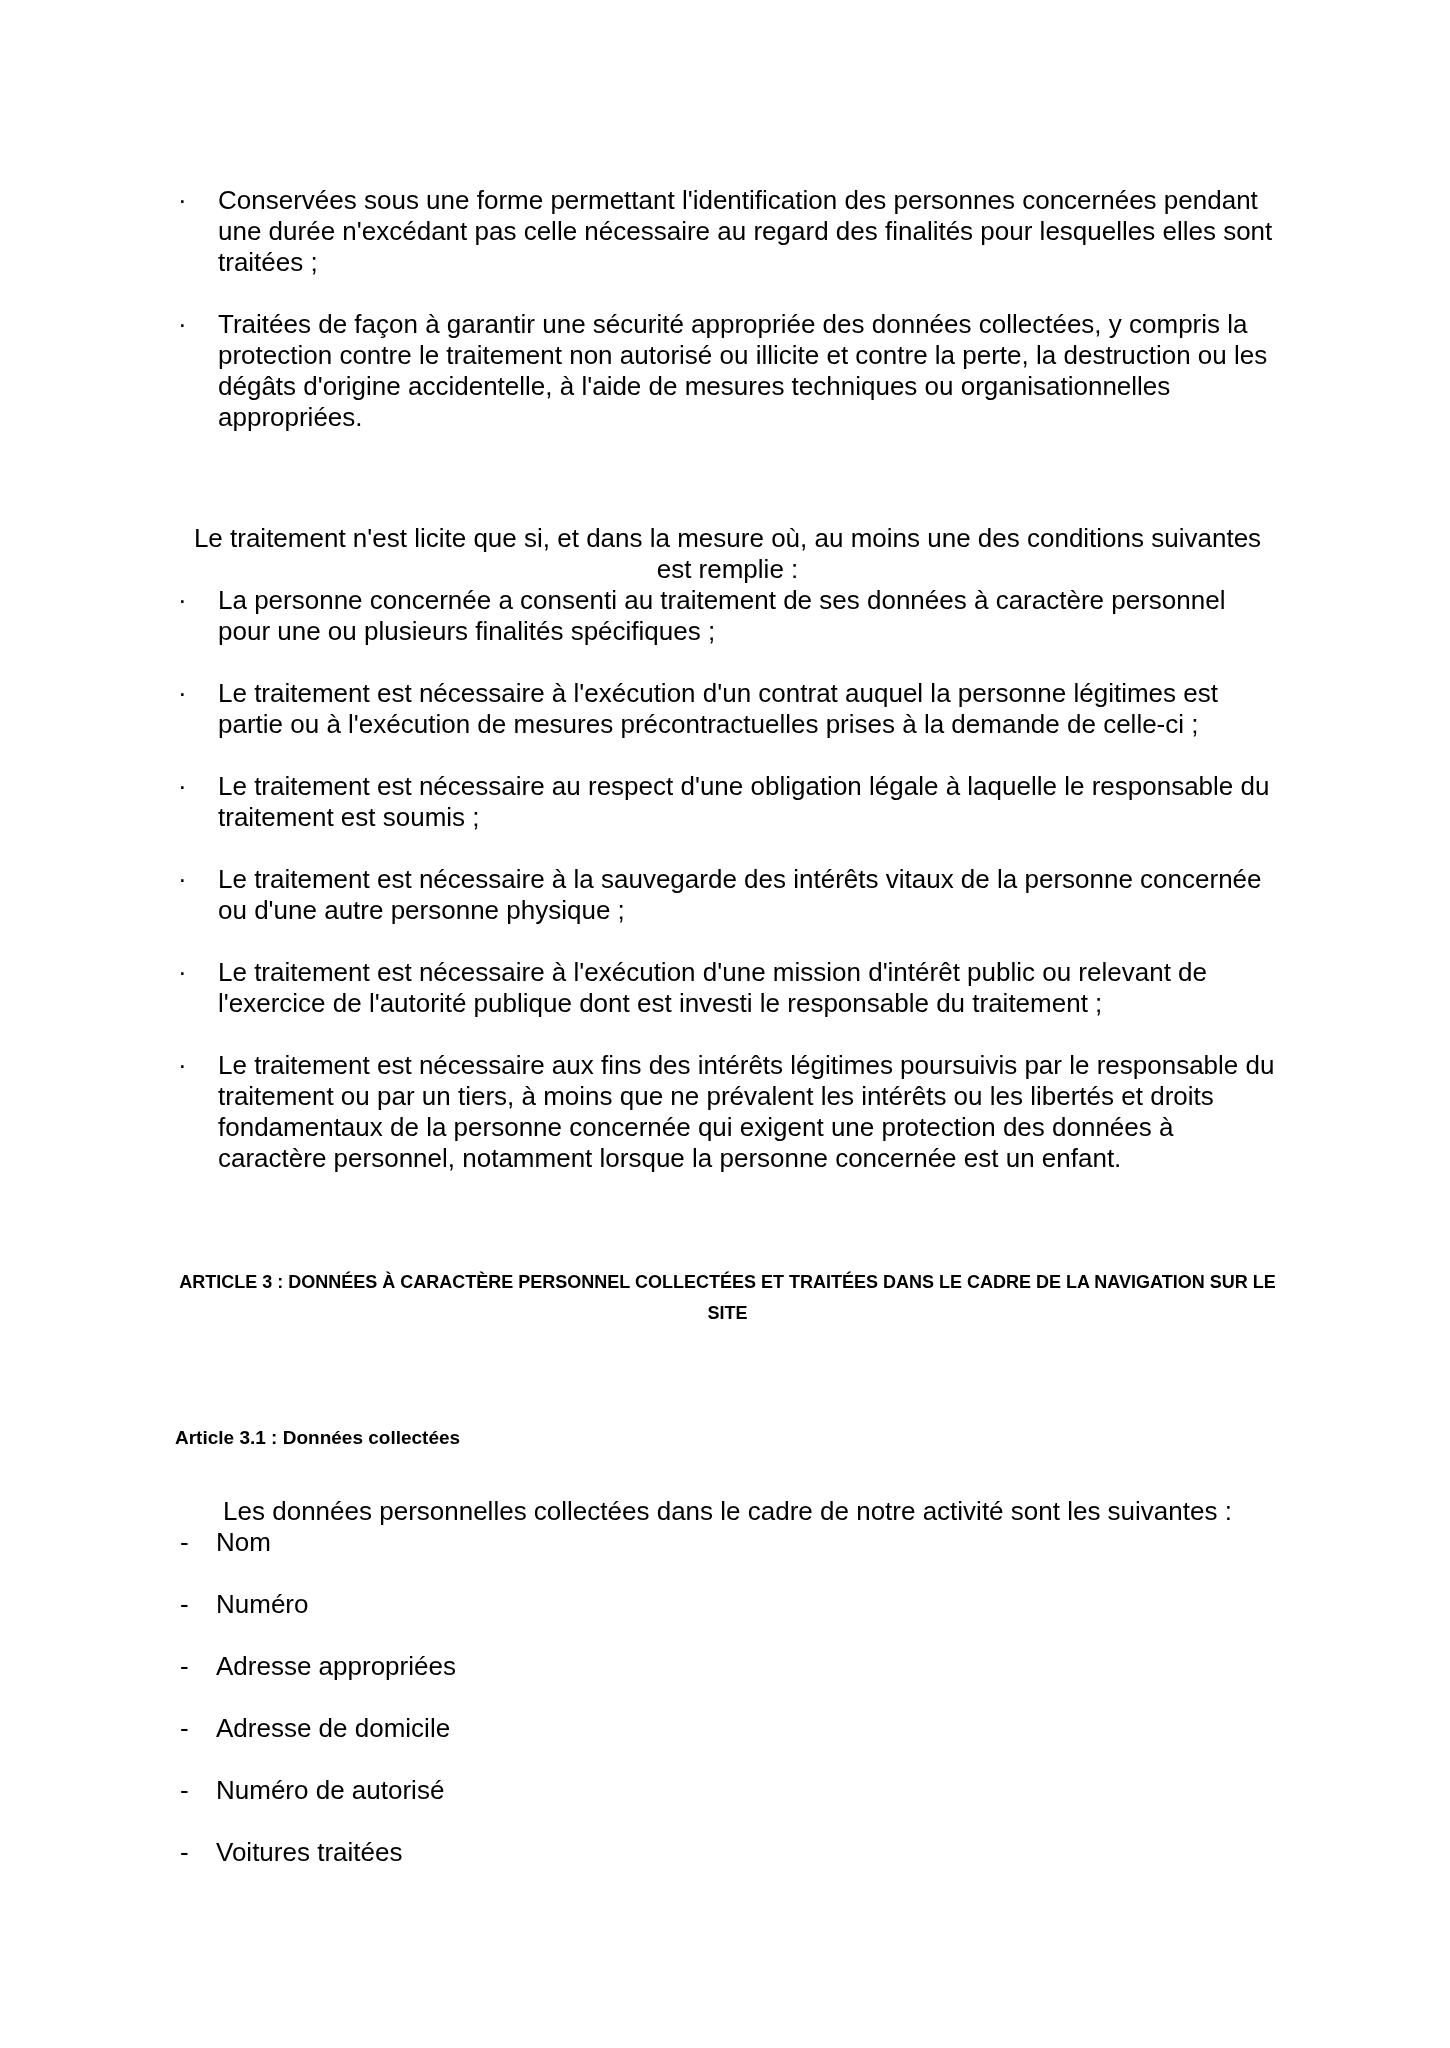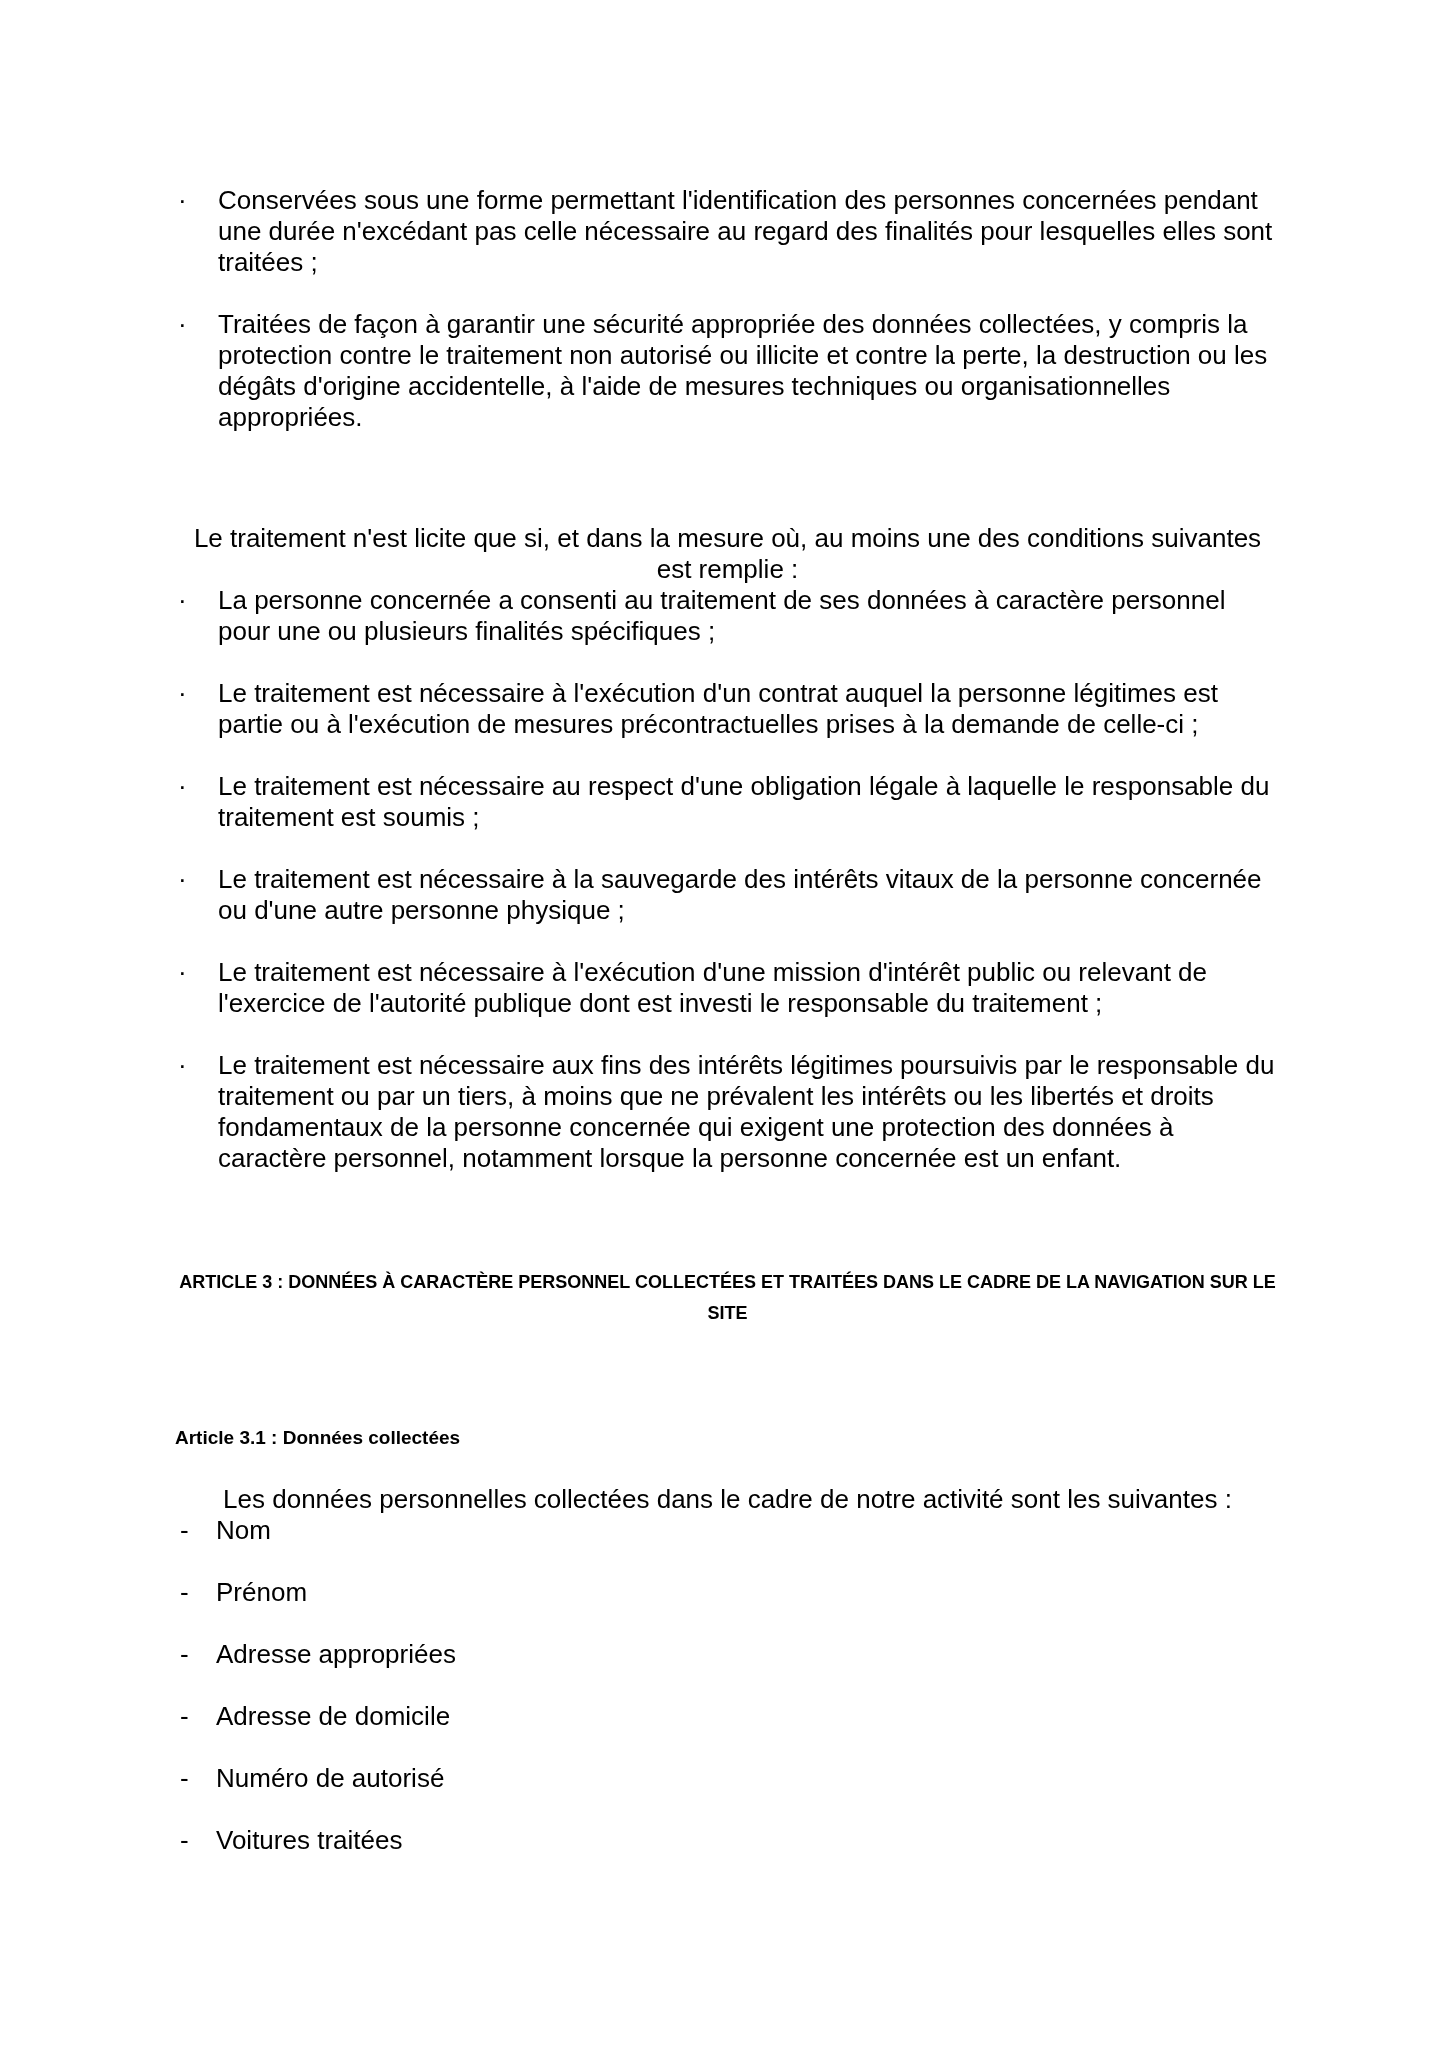--- a/index.html
+++ b/index.html
@@ -37,21 +37,21 @@
     font-weight: bold;
     text-align: center;
   }
   h3.sub-heading {
     margin: 93px 0 0 0;
     font-size: 19px;
     line-height: 31px;
     font-weight: bold;
     text-align: left;
   }
-  .collected-intro { margin-top: 31px; }
+  .collected-intro { margin-top: 43px; }
   .collected-list { margin-top: 31px; }
 </style>
 </head>
 <body>
 
 <div class="page">
 
   <ul class="doc-list principles-list">
     <li>
       <span class="marker">·</span>
@@ -98,21 +98,21 @@
 
   <p class="collected-intro">Les données personnelles collectées dans le cadre de notre activité sont les suivantes :</p>
 
   <ul class="doc-list dash-list collected-list">
     <li>
       <span class="marker">-</span>
       <span>Nom</span>
     </li>
     <li>
       <span class="marker">-</span>
-      <span>Prénom</span>
+      <span>Numéro</span>
     </li>
     <li>
       <span class="marker">-</span>
       <span>Adresse appropriées</span>
     </li>
     <li>
       <span class="marker">-</span>
       <span>Adresse de domicile</span>
     </li>
     <li>

